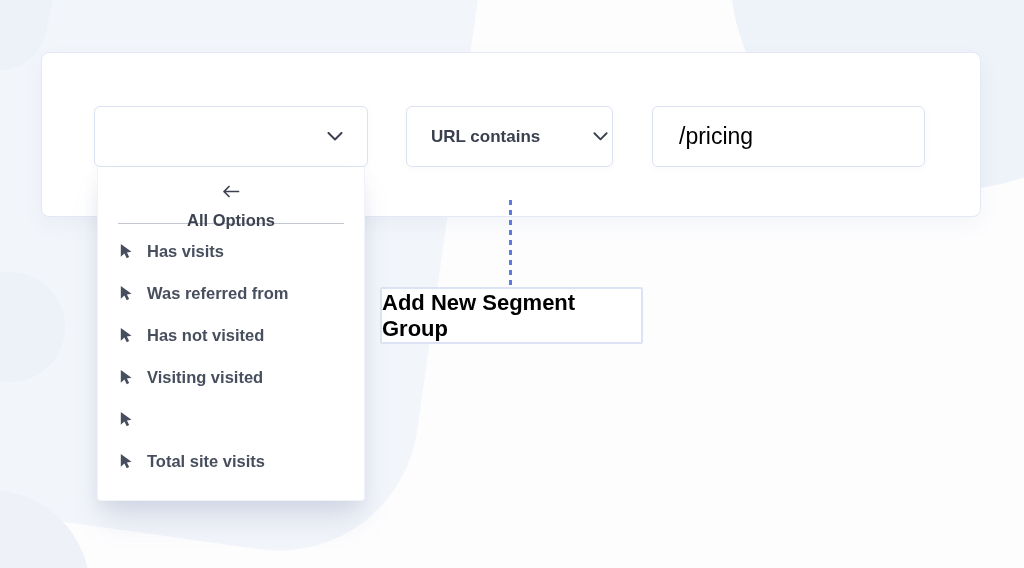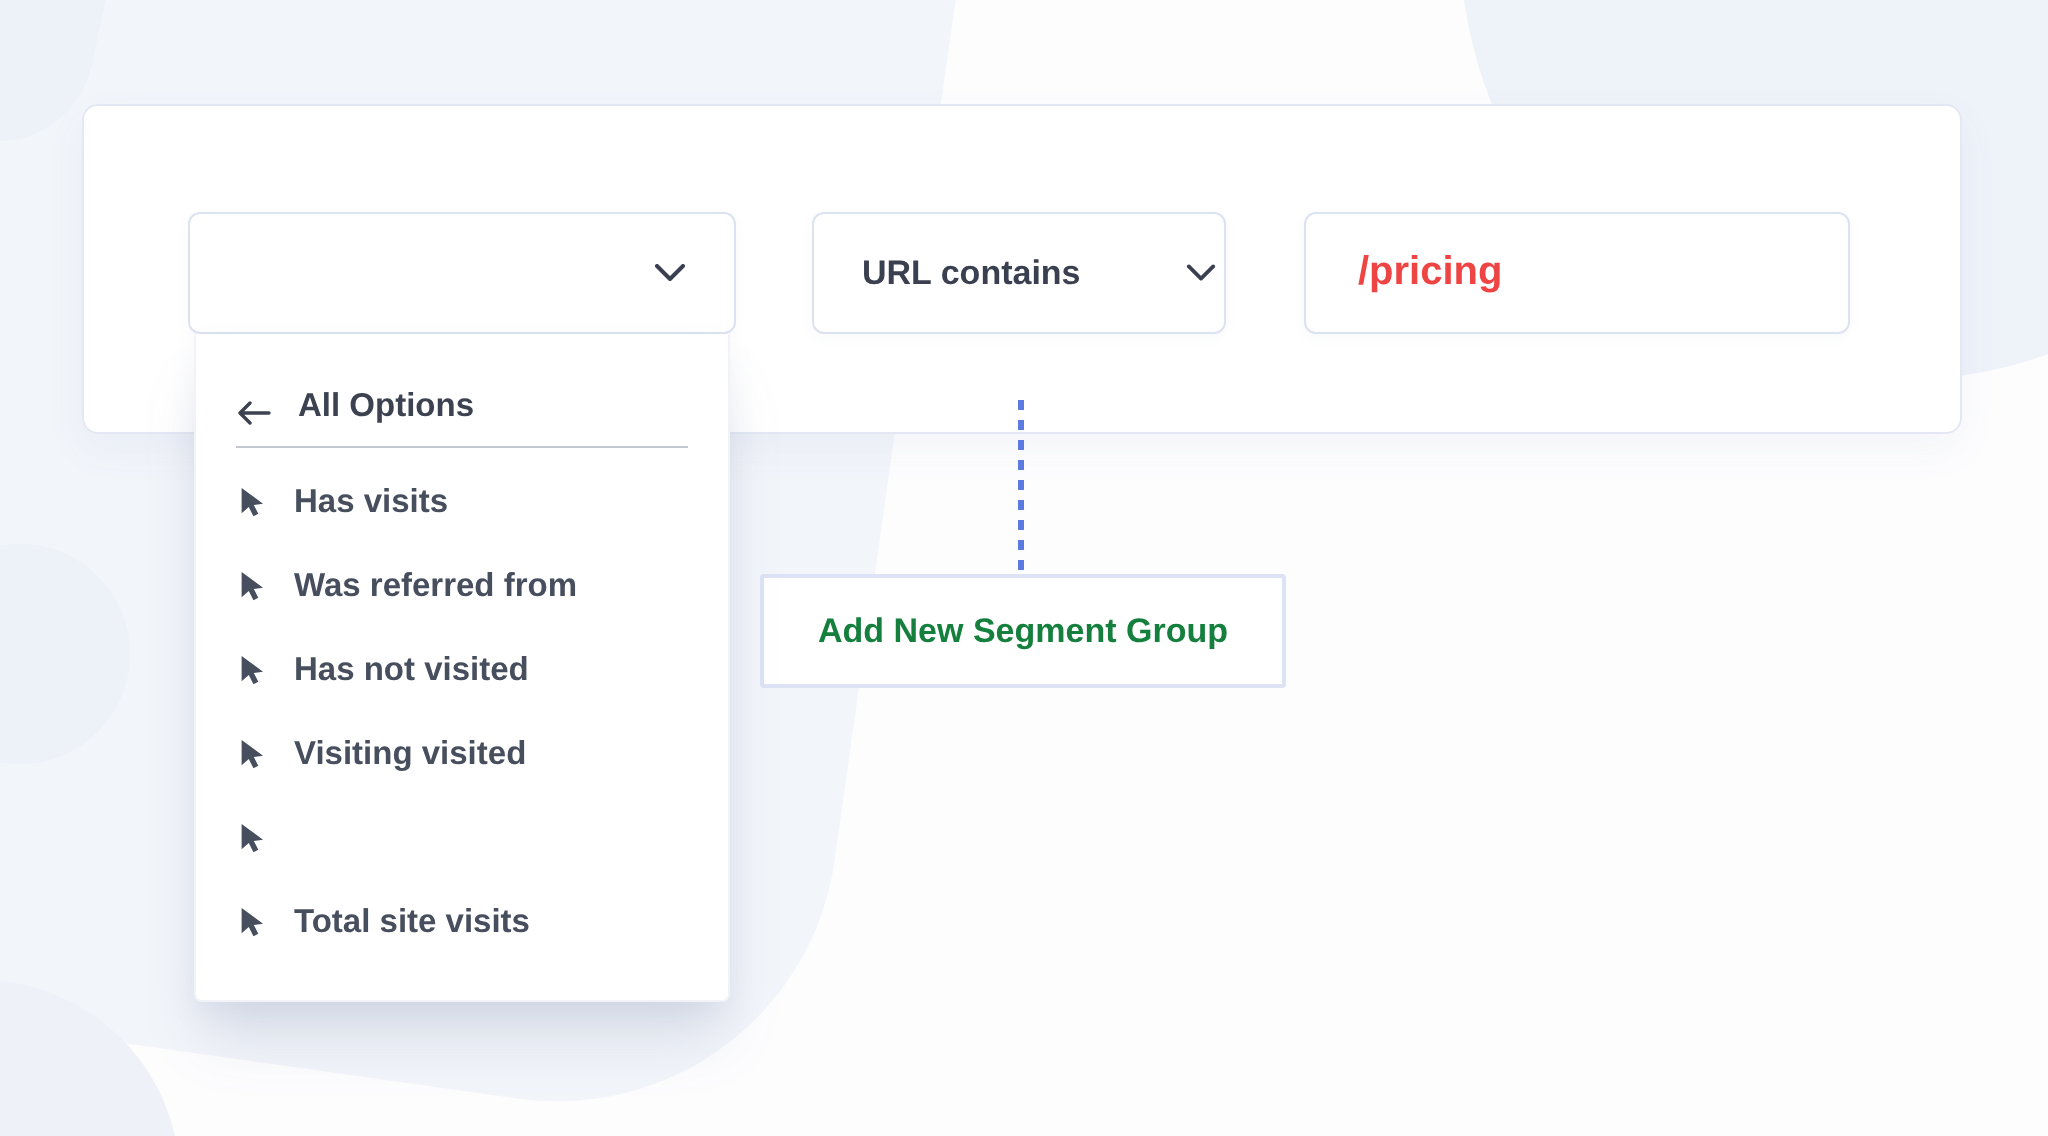--- a/index.html
+++ b/index.html
@@ -52,51 +52,52 @@
     font-size:17px; font-weight:bold; color:#3a4050;
     cursor:pointer;
   }
   .segment-dropdown { left:94px; top:106px; width:274px; justify-content:flex-end; padding-right:24px; }
   .condition-dropdown { left:406px; top:106px; width:207px; padding:0 4px 0 24px; justify-content:space-between; }
   .value-field { left:652px; top:106px; width:273px; }
   .value-field input {
     border:none; outline:none; background:transparent;
     width:100%; height:100%; padding-left:26px;
     font-family:"Liberation Sans", sans-serif;
-    font-size:20px; font-weight:bold; color:#ef4444;
+    font-size:23px; font-weight:normal; color:#000000;
   }
   .chevron { display:inline-flex; flex:none; }
 
   
   .dashed-connector {
     position:absolute; left:509px; top:200px; width:3px; height:87px; z-index:4;
     background:repeating-linear-gradient(180deg,#5b7be0 0 5px, transparent 5px 10px);
   }
 
   
   .add-group-btn {
     position:absolute; left:380px; top:287px; width:263px; height:57px; z-index:3;
     background:#ffffff; border:2px solid #dde3f5; border-radius:2px;
     display:flex; align-items:center; justify-content:center;
-    font-size:17px; font-weight:bold; color:#15803d;
+    font-size:22px; font-weight:bold; color:#000000;
     cursor:pointer;
   }
 
   
   .options-menu {
     position:absolute; left:97px; top:167px; width:268px; height:334px; z-index:5;
     background:#ffffff; border-radius:0 0 4px 4px;
     border:1px solid #f1f3f9; border-top:none;
     box-shadow:0 22px 28px -6px rgba(120,130,170,0.22), 0 6px 14px rgba(120,130,170,0.08);
   }
   .menu-header {
-    display:flex; align-items:flex-end; gap:13px;
+    display:flex; align-items:center; gap:13px;
     margin:18px 20px 0 20px; height:28px;
     font-size:16.5px; font-weight:bold; color:#3c4250;
     cursor:pointer;
+    flex-direction:column;
   }
   .menu-divider { margin:10px 20px 0 20px; height:1px; background:#c3c7d2; }
   .menu-list { padding-top:6px; }
   .menu-item {
     display:flex; align-items:center; gap:14px;
     height:42px; padding:0 20px;
     font-size:16.5px; font-weight:bold; color:#474e5d;
     cursor:pointer;
   }
   .menu-item .icon, .menu-header .icon { display:inline-flex; flex:none; }

